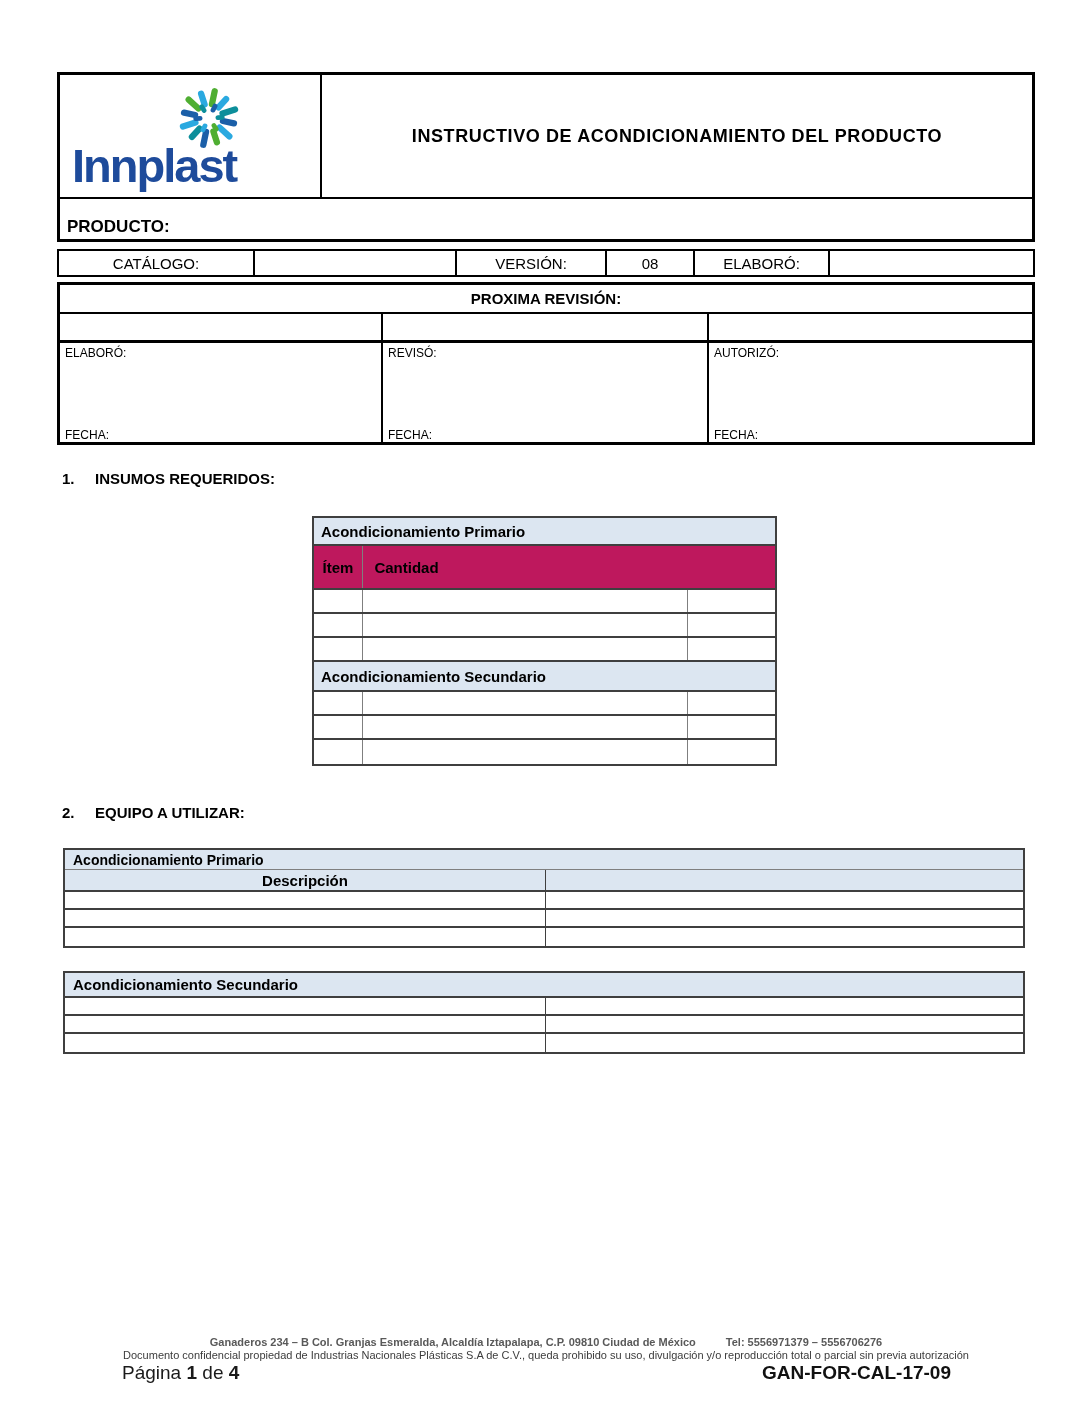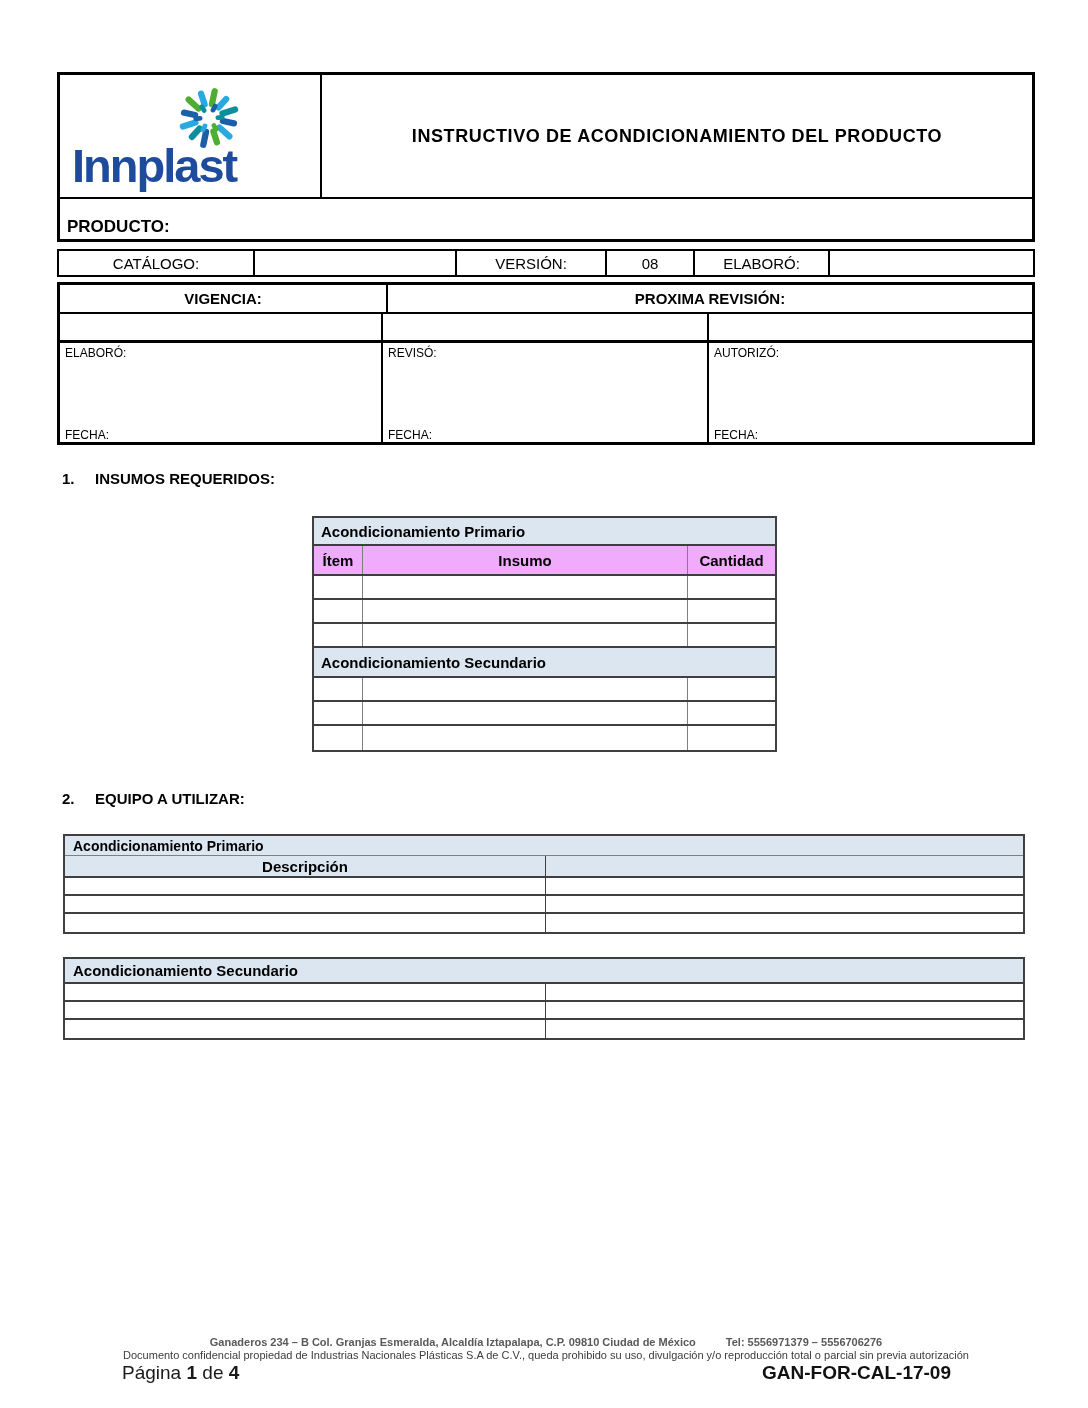--- a/index.html
+++ b/index.html
@@ -58,22 +58,22 @@
 
   
   .t1 { margin-top:29px; margin-left:255px; width:465px; border:2px solid #3f3f3f; }
   .t1 .hdr {
     background:#dce6f1; font-weight:bold; font-size:15px;
     display:flex; align-items:center; padding-left:7px;
     border-bottom:2px solid #3f3f3f;
   }
   .t1 .hdr1 { height:28px; }
   .t1 .hdr2 { height:30px; }
-  .t1 .cols { display:flex; background:#f0abfc; font-weight:bold; font-size:15px;
-    height:30px; border-bottom:2px solid #3f3f3f; }
+  .t1 .cols { display:flex; background:#be185d; font-weight:bold; font-size:15px;
+    height:44px; border-bottom:2px solid #3f3f3f; }
   .t1 .cols > div { display:flex; align-items:center; justify-content:center; }
   .t1 .row { display:flex; height:24px; border-bottom:2px solid #3f3f3f; background:#fff; }
   .c-item { width:49px; border-right:1px solid #7f7f7f; }
   .c-insumo { flex:1; border-right:1px solid #7f7f7f; }
   .c-cant { width:87px; }
   .last-group .row:last-child { border-bottom:none; }
 
   
   .t2 { margin-left:6px; width:962px; border:2px solid #3f3f3f; }
   .t2a { margin-top:27px; }
@@ -151,21 +151,20 @@
       <div class="cell w-cat-label">CATÁLOGO:</div>
       <div class="cell w-cat-val"></div>
       <div class="cell w-ver-label">VERSIÓN:</div>
       <div class="cell w-ver-val">08</div>
       <div class="cell w-cod-label">ELABORÓ:</div>
       <div class="cell w-cod-val"></div>
     </div>
 
     <div class="approval-box">
       <div class="appr-row appr-head">
-        <div class="cell ac2">VIGENCIA:</div>
         <div class="cell ac3">PROXIMA REVISIÓN:</div>
       </div>
       <div class="appr-row appr-empty">
         <div class="cell ac1"></div>
         <div class="cell ac2"></div>
         <div class="cell ac3"></div>
       </div>
       <div class="appr-row appr-sign">
         <div class="cell ac1">
           <span>ELABORÓ:</span>
@@ -184,21 +183,20 @@
 
     <div class="sec-heading h1">
       <span class="num">1.</span>
       <span>INSUMOS REQUERIDOS:</span>
     </div>
 
     <div class="t1">
       <div class="hdr hdr1">Acondicionamiento Primario</div>
       <div class="cols">
         <div class="c-item">Ítem</div>
-        <div class="c-insumo">Insumo</div>
         <div class="c-cant">Cantidad</div>
       </div>
       <div>
         <div class="row">
           <div class="c-item"></div>
           <div class="c-insumo"></div>
           <div class="c-cant"></div>
         </div>
       <div class="row">
           <div class="c-item"></div>

